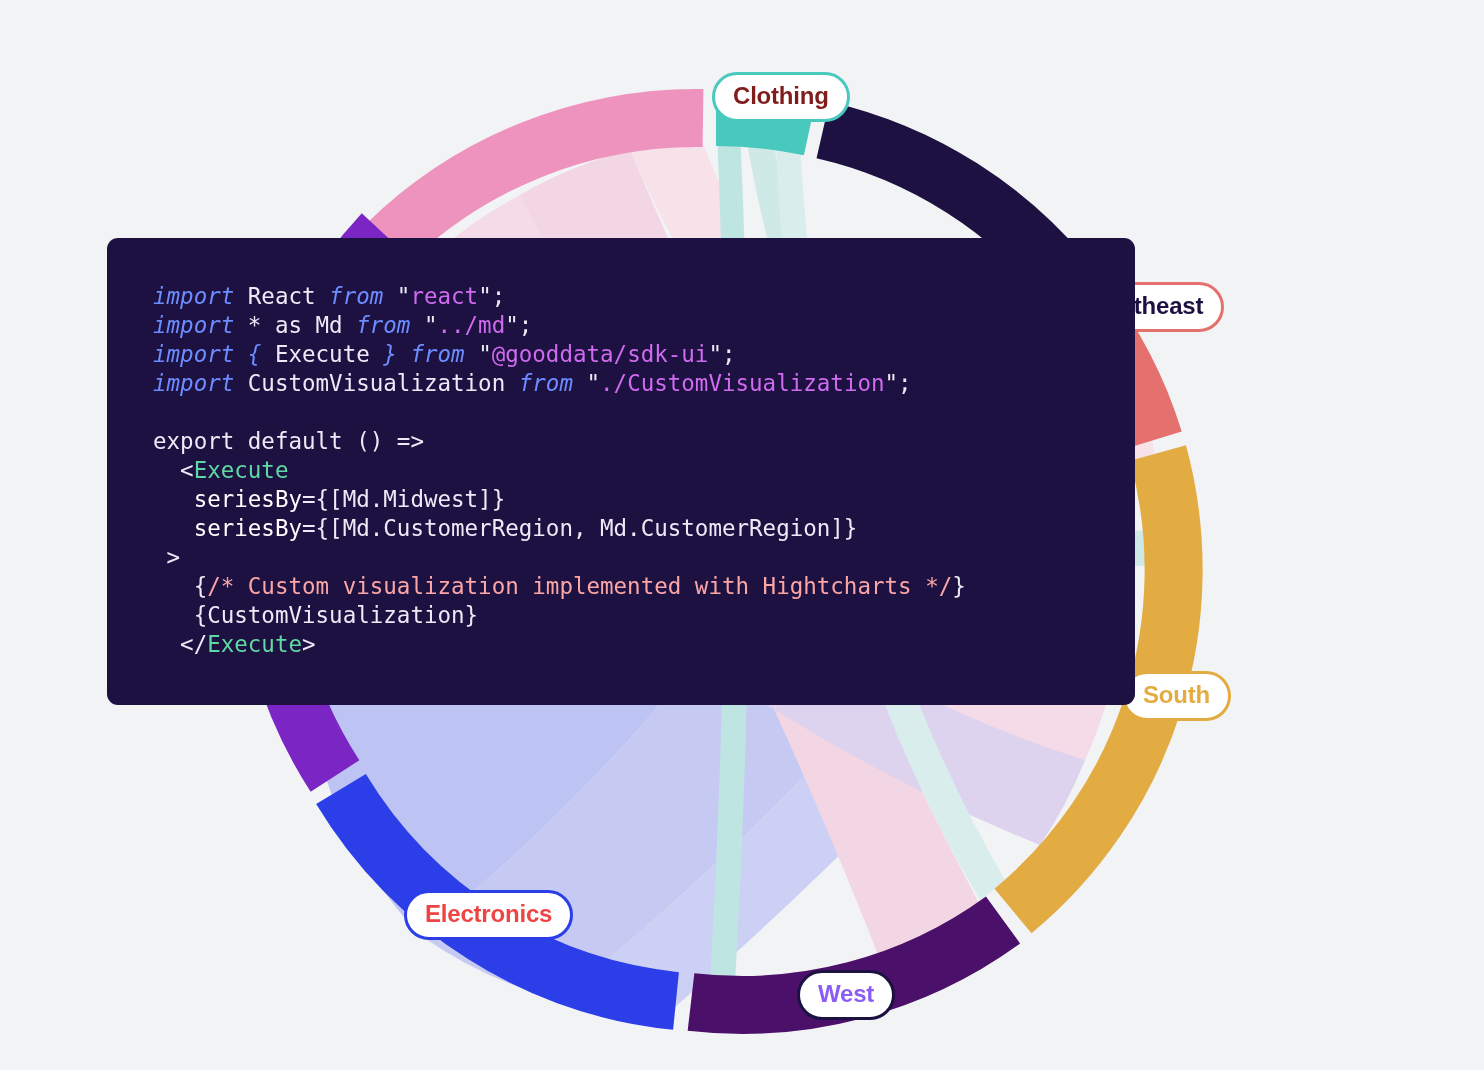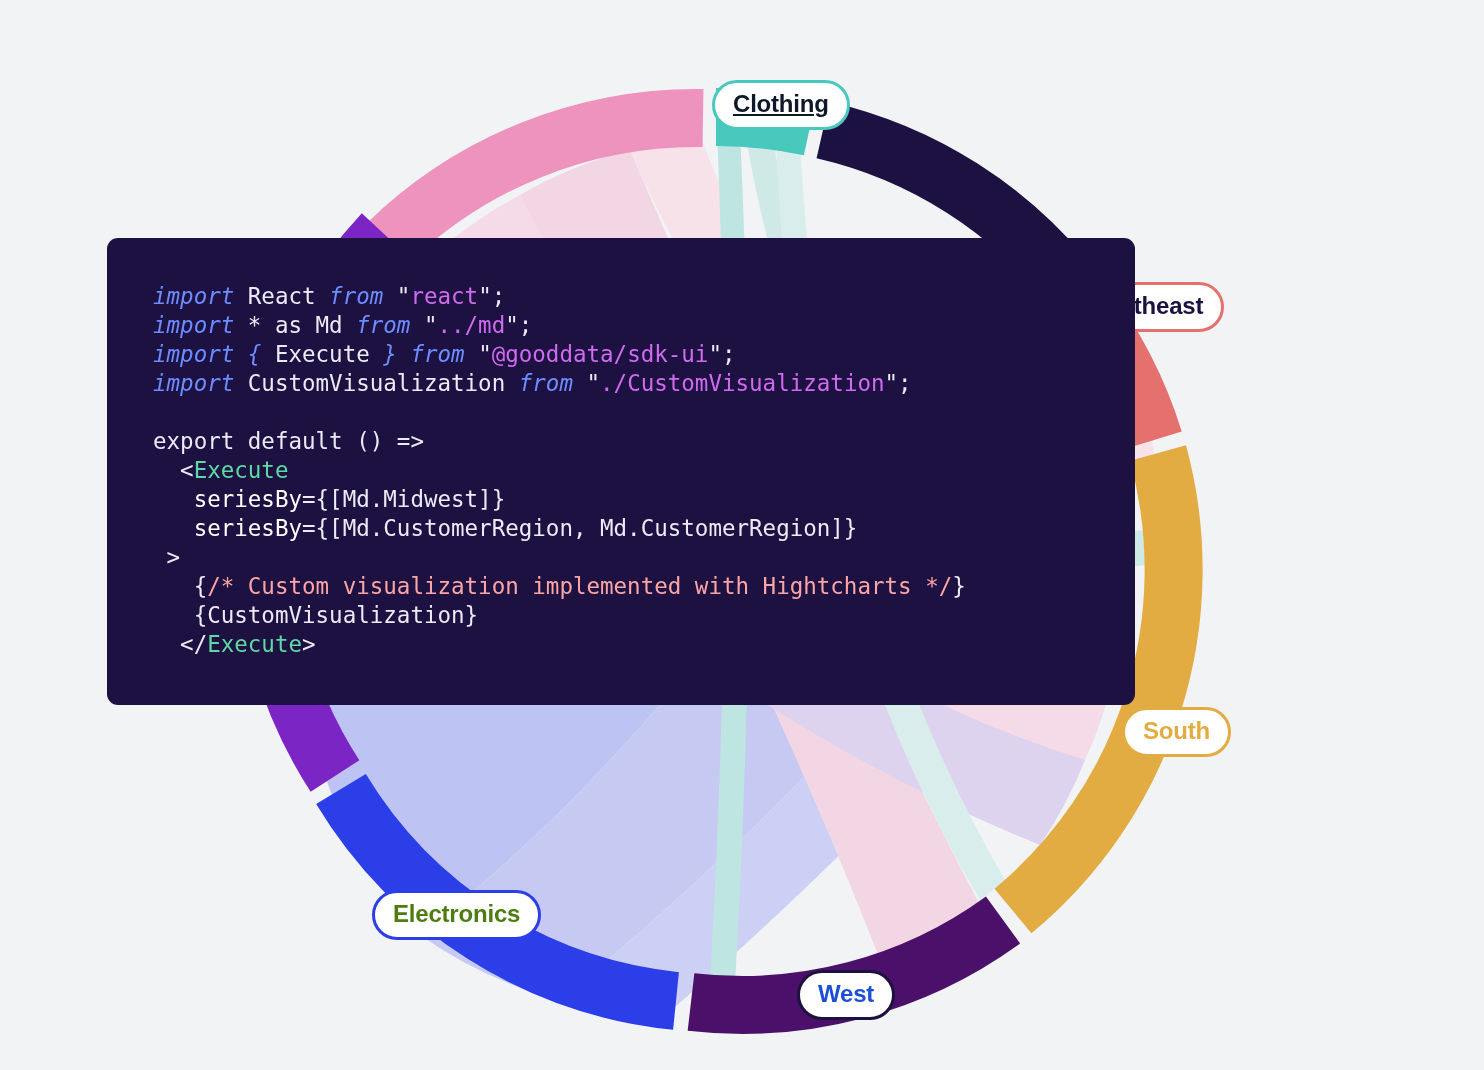--- a/index.html
+++ b/index.html
@@ -111,38 +111,38 @@
         <path stroke="#e4716e" d="M 1082 301 A 443 443 0 0 1 1154 440"></path>
         <path stroke="#e3ac42" d="M 1158 453 A 443 443 0 0 1 1013 911"></path>
         <path stroke="#4b1069" d="M 1003 920 A 443 443 0 0 1 691 1002"></path>
         <path stroke="#2b3ee8" d="M 676 1001 A 443 443 0 0 1 341 789"></path>
         <path stroke="#7b26c4" d="M 335 776 A 443 443 0 0 1 383 233"></path>
       </g>
     </svg>
   </div>
 
 
-  <div class="arc-label" style="left: 712px; top: 80px; border: 3px solid rgb(73, 201, 190); color: #0f172a; text-decoration: underline;">
+  <div class="arc-label" style="left: 712px; top: 72px; border: 3px solid rgb(73, 201, 190); color: #7f1d1d;">
     <span>Clothing</span>
   </div>
 
 
   <div class="arc-label" style="left: 1072px; top: 282px; border: 3px solid rgb(228, 113, 110); color: rgb(29, 17, 66);">
     <span>Northeast</span>
   </div>
 
-  <div class="arc-label" style="left: 1122px; top: 707px; border: 3px solid rgb(227, 172, 66); color: rgb(227, 172, 66);">
+  <div class="arc-label" style="left: 1122px; top: 671px; border: 3px solid rgb(227, 172, 66); color: rgb(227, 172, 66);">
     <span>South</span>
   </div>
 
-  <div class="arc-label" style="left: 797px; top: 970px; border: 3px solid rgb(29, 17, 66); color: #1d4ed8;">
+  <div class="arc-label" style="left: 797px; top: 970px; border: 3px solid rgb(29, 17, 66); color: #8b5cf6;">
     <span>West</span>
   </div>
 
-  <div class="arc-label" style="left: 372px; top: 890px; border: 3px solid rgb(43, 62, 232); color: #4d7c0f; justify-content: center;">
+  <div class="arc-label" style="left: 404px; top: 890px; border: 3px solid rgb(43, 62, 232); color: #ef4444; justify-content: center;">
     <span>Electronics</span>
   </div>
 
   <div id="code-panel">
     <pre id="code-block"><span class="t-kw">import</span><span class="t-plain"> React </span><span class="t-kw">from</span><span class="t-plain"> </span><span class="t-plain">"</span><span class="t-str">react</span><span class="t-plain">"</span><span class="t-plain">;</span>
 <span class="t-kw">import</span><span class="t-plain"> * as Md </span><span class="t-kw">from</span><span class="t-plain"> </span><span class="t-plain">"</span><span class="t-str">../md</span><span class="t-plain">"</span><span class="t-plain">;</span>
 <span class="t-kw">import</span><span class="t-plain"> </span><span class="t-kw">{</span><span class="t-plain"> Execute </span><span class="t-kw">}</span><span class="t-plain"> </span><span class="t-kw">from</span><span class="t-plain"> </span><span class="t-plain">"</span><span class="t-str">@gooddata/sdk-ui</span><span class="t-plain">"</span><span class="t-plain">;</span>
 <span class="t-kw">import</span><span class="t-plain"> CustomVisualization </span><span class="t-kw">from</span><span class="t-plain"> </span><span class="t-plain">"</span><span class="t-str">./CustomVisualization</span><span class="t-plain">"</span><span class="t-plain">;</span>
 
 <span class="t-plain">export default () =&gt;</span>

